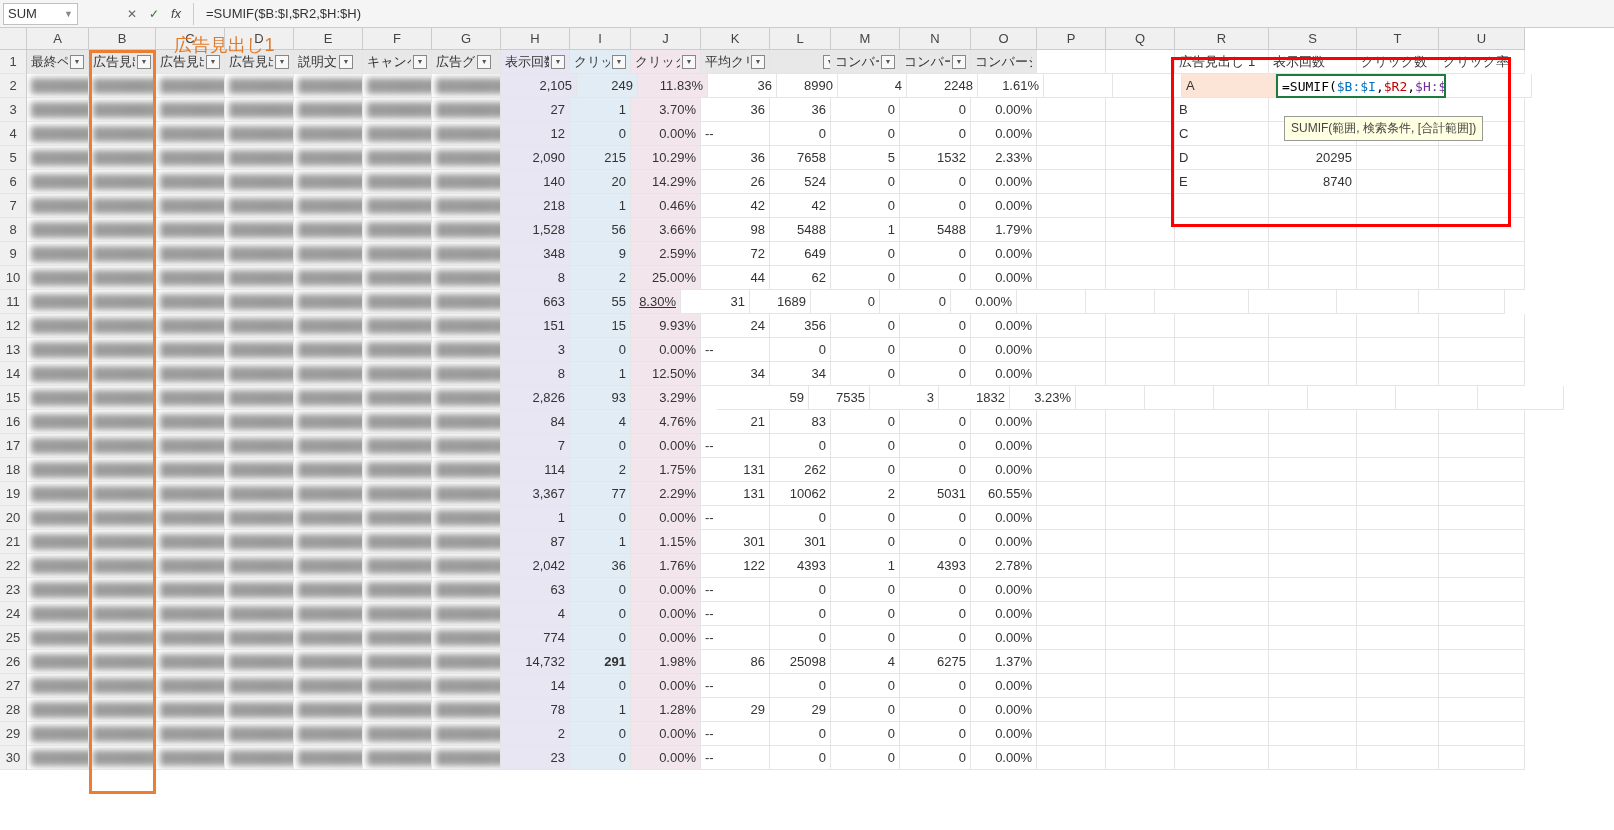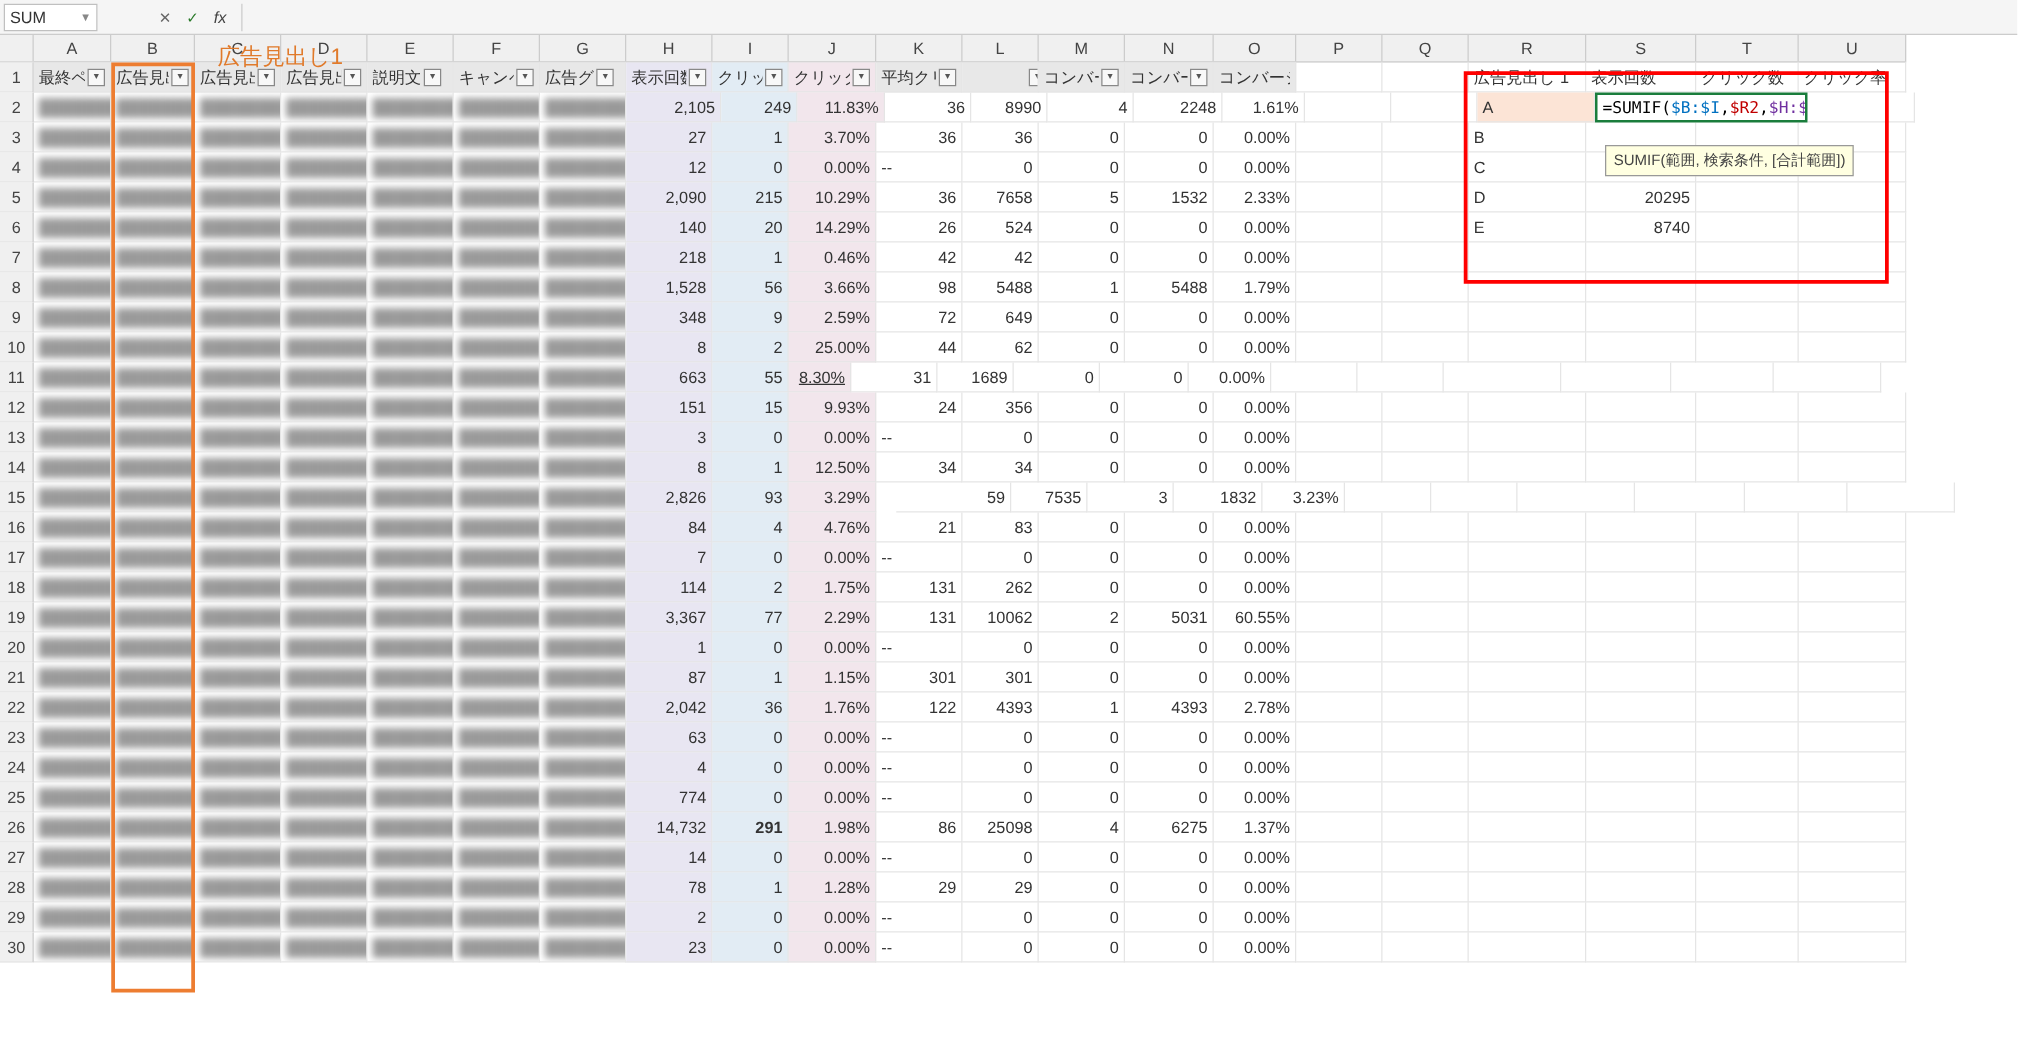--- a/index.html
+++ b/index.html
@@ -72,20 +72,21 @@
 <div class="formula-bar">
   <div class="name-box">
     <span>SUM</span>
     <span class="dd">▼</span>
   </div>
   <div style="width:40px"></div>
   <div class="fb-icon">✕</div>
   <div class="fb-icon green">✓</div>
   <div class="fb-icon fx">fx</div>
   <div style="width:1px;height:22px;background:#ccc;margin:0 6px"></div>
+  <div class="formula-input">=SUMIF($B:$I,$R2,$H:$H)</div>
 </div>
 
 <div class="annotation">広告見出し1</div>
 
 <div class="col-headers">
   <div class="corner"></div>
   <div class="col-head" style="width: 62px;">A</div>
     <div class="col-head" style="width: 67px;">B</div>
     <div class="col-head" style="width: 69px;">C</div>
     <div class="col-head" style="width: 69px;">D</div>

